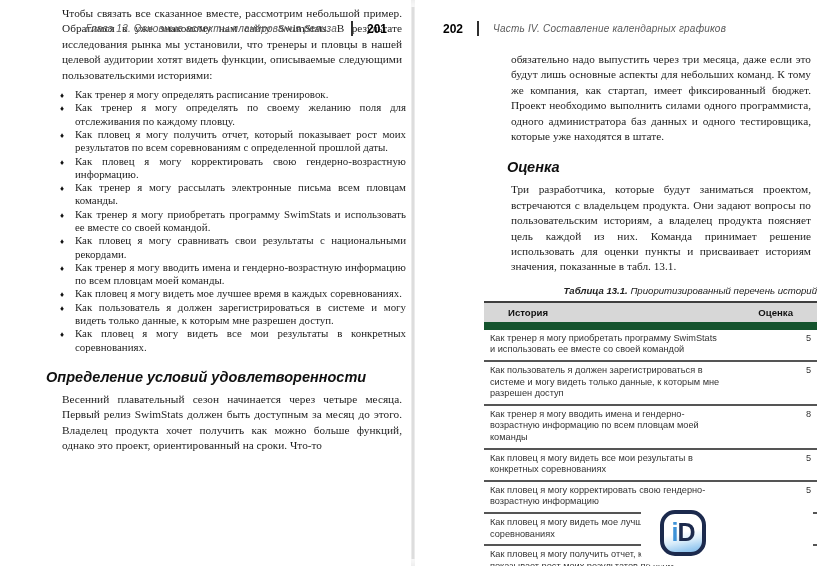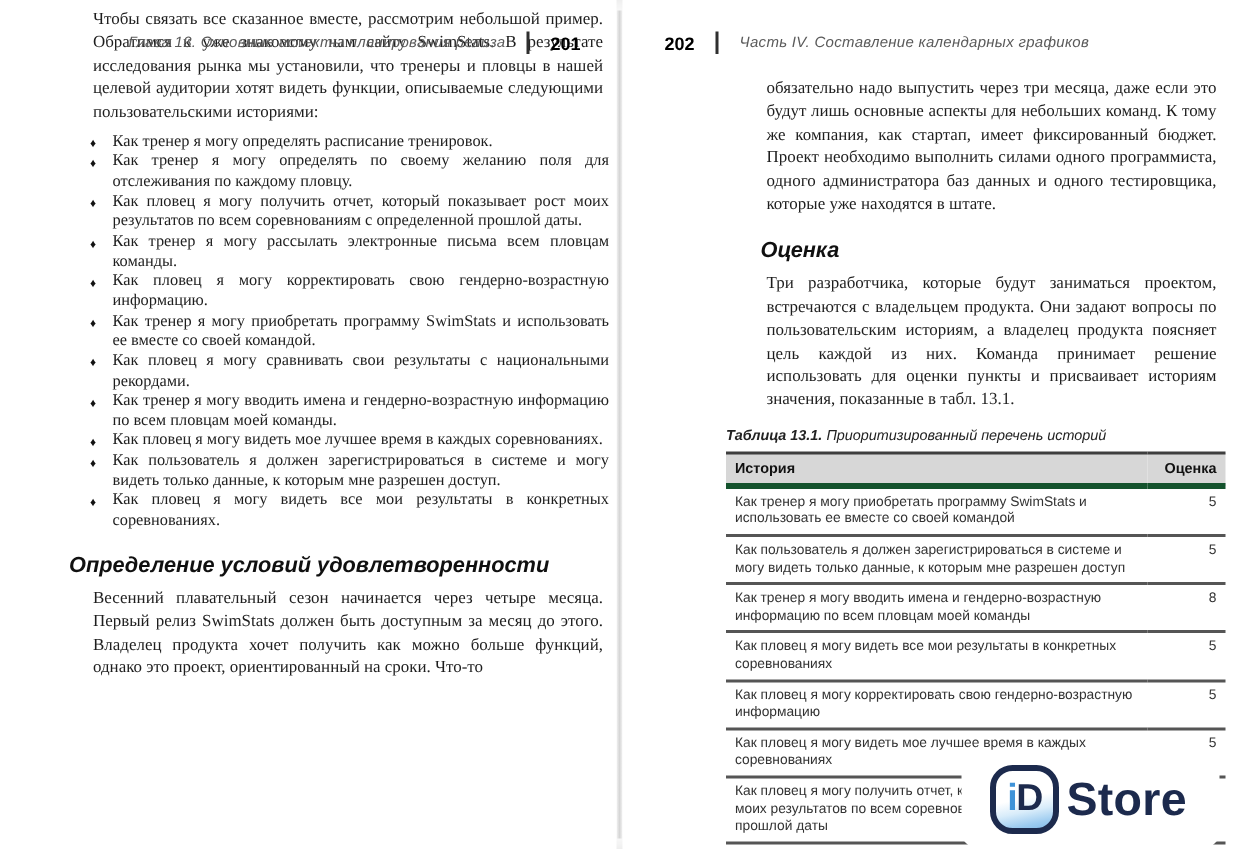--- a/index.html
+++ b/index.html
@@ -49,33 +49,33 @@
     position:relative; padding-left:17px; margin:0;
     font-size:10.9px; line-height:13.3px; text-align:justify; color:#1e1e1e;
   }
   .story-item::before {
     content:"\2666"; position:absolute; left:2px; top:1px;
     font-size:8px; color:#111;
   }
 
   
   .table-caption {
-    margin:10px 0 5px 69px; width:333px; text-align:left;
+    margin:10px 0 5px 69px; width:333px; text-align:right;
     font-family:"Liberation Sans", sans-serif; font-size:9.6px; color:#222;
   }
   .cap-label { font-weight:bold; font-style:italic; }
   .cap-text  { font-style:italic; }
   .story-table {
     margin-left:69px; width:333px; border-collapse:collapse;
     font-family:"Liberation Sans", sans-serif; font-size:9.2px; color:#333;
     border-top:2px solid #3e3e3e;
   }
   .story-table th {
     background:#d7d7d7; font-size:9.6px; color:#111;
-    padding:4px 6px; border-bottom:4px solid #14532d;margin-left:33px;
+    padding:4px 24px; border-bottom:8px solid #14532d;margin-left:33px;
   }
   .col-story { text-align:left; }
   .col-score { text-align:right; width:40px; }
   .story-table td { padding:3px 6px 4px; vertical-align:top; border-bottom:2px solid #555; line-height:11.6px; }
   .cell-story { width:278px; }
   .cell-score { text-align:right; padding-right:13px; }
 
   
   .watermark {
     position:absolute; left:641px; top:501px; width:172px; height:64px;
@@ -109,22 +109,22 @@
       <span class="rh-page">201</span>
     </div>
 
 
     <div class="body-col">
       <p class="para">Чтобы связать все сказанное вместе, рассмотрим небольшой пример. Обратимся к уже знакомому нам сайту SwimStats. В результате исследования рынка мы установили, что тренеры и пловцы в нашей целевой аудитории хотят видеть функции, описываемые следующими пользовательскими историями:</p>
       <ul class="story-list">
           <li class="story-item">Как тренер я могу определять расписание тренировок.</li>
           <li class="story-item">Как тренер я могу определять по своему желанию поля для отслеживания по каждому пловцу.</li>
           <li class="story-item">Как пловец я могу получить отчет, который показывает рост моих результатов по всем соревнованиям с определенной прошлой даты.</li>
+          <li class="story-item">Как пловец я могу корректировать свою гендерно-возрастную информацию.</li>
           <li class="story-item">Как тренер я могу рассылать электронные письма всем пловцам команды.</li>
-          <li class="story-item">Как пловец я могу корректировать свою гендерно-возрастную информацию.</li>
           <li class="story-item">Как тренер я могу приобретать программу SwimStats и использовать ее вместе со своей командой.</li>
           <li class="story-item">Как пловец я могу сравнивать свои результаты с национальными рекордами.</li>
           <li class="story-item">Как тренер я могу вводить имена и гендерно-возрастную информацию по всем пловцам моей команды.</li>
           <li class="story-item">Как пловец я могу видеть мое лучшее время в каждых соревнованиях.</li>
           <li class="story-item">Как пользователь я должен зарегистрироваться в системе и могу видеть только данные, к которым мне разрешен доступ.</li>
           <li class="story-item">Как пловец я могу видеть все мои результаты в конкретных соревнованиях.</li>
         </ul>
       <div class="h2">Определение условий удовлетворенности</div>
       <p class="para">Весенний плавательный сезон начинается через четыре месяца. Первый релиз SwimStats должен быть доступным за месяц до этого. Владелец продукта хочет получить как можно больше функций, однако это проект, ориентированный на сроки. Что-то</p>
     </div>
@@ -194,14 +194,13 @@
 
     </table>
   </div>
 </div>
 
 <div class="watermark">
   <div class="wm-icon">
     <span class="wm-i">i</span>
       <span class="wm-d">D</span>
   </div>
-  <div class="wm-text">Store</div>
 </div>
 
 </body></html>

